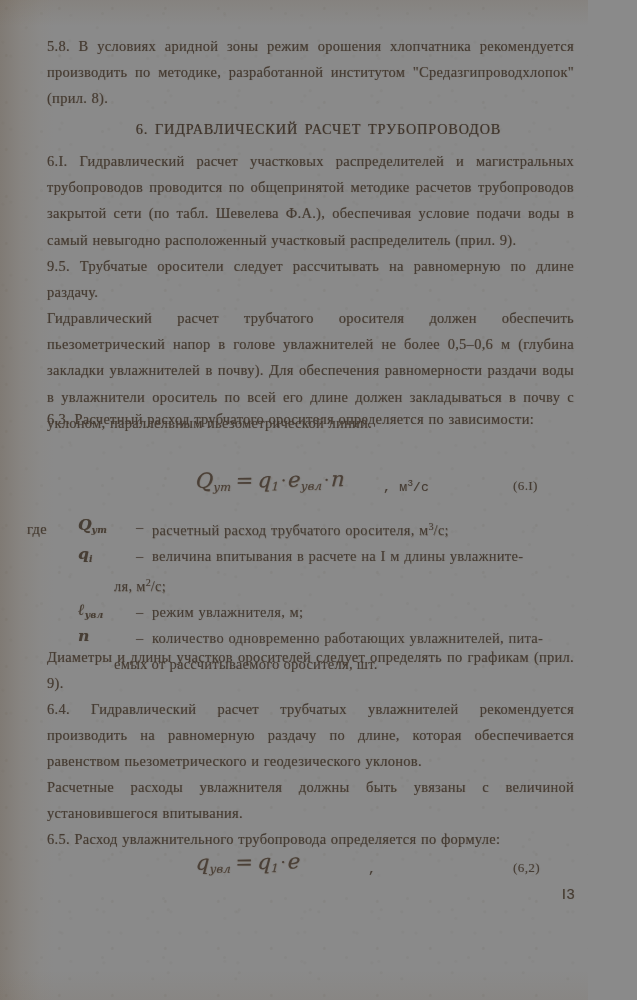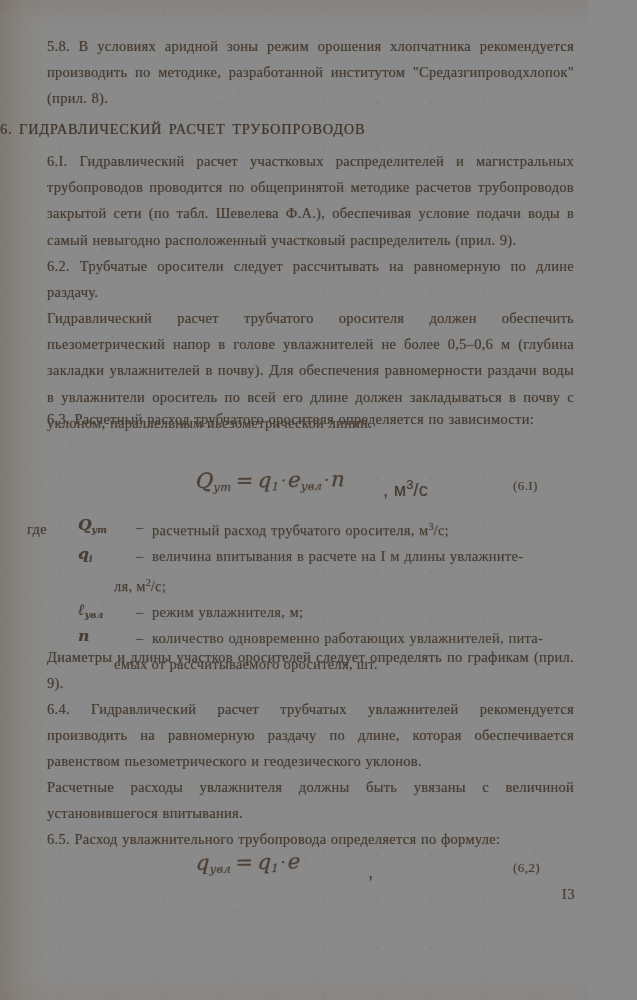--- a/index.html
+++ b/index.html
@@ -83,20 +83,21 @@
   }
   .para {
     width: 527px;
     left: 47px;
     text-align: justify;
   }
 
   .heading {
     left: 0;
     width: 637px;
+    text-align: center;
     font-size: 14.2px;
     letter-spacing: 0.9px;
     word-spacing: 2.2px;
     color: #3f362e;
     text-shadow: 0.4px 0.3px 0.7px rgba(85,70,56,0.6), -0.3px 0 0.5px rgba(105,88,70,0.32);
   }
 
   sup.num {
     font-size: 0.70em;
     vertical-align: 0.52em;
@@ -189,62 +190,62 @@
     letter-spacing: 0.3px;
   }
   .formula-expr .dot {
     font-style: normal;
     font-size: 0.76em;
     vertical-align: 0.06em;
     padding: 0 1.5px;
   }
   .formula-unit {
     position: absolute;
-    font-family: Liberation Sans, sans-serif;
-    font-size: 18px;
+    font-family: Liberation Mono, monospace;
+    font-size: 13px;
     letter-spacing: 0.32px;
     color: #453c34;
     text-shadow: 0.35px 0.3px 0.7px rgba(90,76,62,0.55);
     white-space: nowrap;
   }
   .formula-tag {
     position: absolute;
     font-family: "Liberation Serif", "DejaVu Serif", serif;
     font-size: 13px;
     letter-spacing: 0.4px;
     color: #453c34;
     text-shadow: 0.35px 0.3px 0.7px rgba(90,76,62,0.55);
     white-space: nowrap;
   }
 
   .page-number {
     position: absolute;
     right: 62px;
     top: 886px;
-    font-family: Liberation Serif, serif;
+    font-family: Liberation Sans, sans-serif;
     font-size: 14.6px;
     letter-spacing: 0.5px;
     color: #463d34;
     text-shadow: 0.35px 0.3px 0.7px rgba(90,76,62,0.55);
   }
 </style>
 </head>
 <body>
 
 <div class="page">
 
   <div class="content">
 
     <div class="tw para" style="top:33px;">5.8. В условиях аридной зоны режим орошения хлопчатника рекомендуется производить по методике, разработанной институтом "Средазгипроводхлопок" (прил. 8).</div>
 
     <div class="tw heading" style="top:116px;">6. ГИДРАВЛИЧЕСКИЙ РАСЧЕТ ТРУБОПРОВОДОВ</div>
 
     <div class="tw para" style="top:148px;">6.I. Гидравлический расчет участковых распределителей и магистральных трубопроводов проводится по общепринятой методике расчетов трубопроводов закрытой сети (по табл. Шевелева Ф.А.), обеспечивая условие подачи воды в самый невыгодно расположенный участковый распределитель (прил. 9).</div>
 
-    <div class="tw para" style="top:253px;">6.2. Трубчатые оросители следует рассчитывать на равномерную по длине раздачу.</div>
+    <div class="tw para" style="top:253px;">9.5. Трубчатые оросители следует рассчитывать на равномерную по длине раздачу.</div>
 
     <div class="tw para" style="top:305px;">Гидравлический расчет трубчатого оросителя должен обеспечить пьезометрический напор в голове увлажнителей не более 0,5–0,6 м (глубина закладки увлажнителей в почву). Для обеспечения равномерности раздачи воды в увлажнители ороситель по всей его длине должен закладываться в почву с уклоном, параллельным пьезометрической линии.</div>
 
     <div class="tw para" style="top:398px;margin-top:8px;">6.3. Расчетный расход трубчатого оросителя определяется по зависимости:</div>
 
     <div class="formula-line" style="top:466px;">
       <span class="formula-expr" style="left:196px; top:2px;"><span>Q</span><span class="sub">ут</span><span style="padding:0 4px;">=</span><span>q</span><span class="sub">1</span><span class="dot">·</span><span>e</span><span class="sub">увл</span><span class="dot">·</span><span>n</span></span>
       <span class="formula-unit" style="left:383px; top:12px;"><span>, м</span><sup class="num">3</sup><span>/с</span></span>
       <span class="formula-tag" style="left:513px; top:12px;">(6.I)</span>
     </div>

